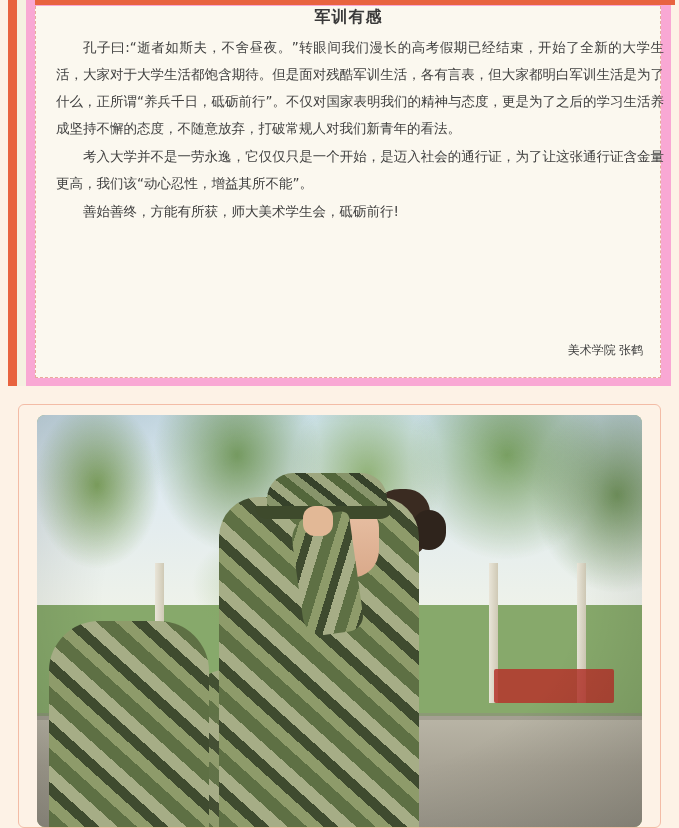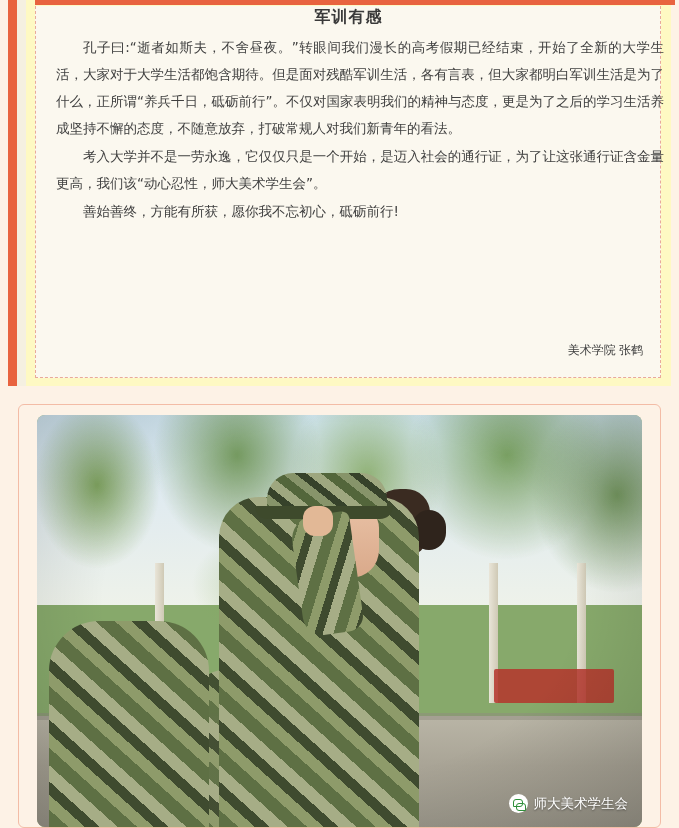--- a/index.html
+++ b/index.html
@@ -30,21 +30,21 @@
     background: #f5f0e1;
     box-sizing: border-box;
     border-left: 9px solid #e8633f;
   }
   .article-inner {
     position: absolute;
     left: 9px;
     top: 0;
     right: 0;
     bottom: 0;
-    background: #fef9c3;
+    background: #f9a8d4;
   }
   .dashed-frame {
     position: absolute;
     left: 9px;
     top: 6px;
     right: 10px;
     bottom: 8px;
     border: 1px dashed #e8a99b;
     border-top: none;
     box-sizing: border-box;
@@ -298,22 +298,22 @@
 
   <div class="article-card">
     <div class="article-inner">
       <div class="dashed-frame"></div>
       <div class="top-bar"></div>
 
       <div class="article-title">军训有感</div>
 
       <div class="body-text">
         <p>孔子曰:“逝者如斯夫，不舍昼夜。”转眼间我们漫长的高考假期已经结束，开始了全新的大学生活，大家对于大学生活都饱含期待。但是面对残酷军训生活，各有言表，但大家都明白军训生活是为了什么，正所谓“养兵千日，砥砺前行”。不仅对国家表明我们的精神与态度，更是为了之后的学习生活养成坚持不懈的态度，不随意放弃，打破常规人对我们新青年的看法。</p>
-        <p>考入大学并不是一劳永逸，它仅仅只是一个开始，是迈入社会的通行证，为了让这张通行证含金量更高，我们该“动心忍性，师大美术学生会”。</p>
-        <p>善始善终，方能有所获，愿你我不忘初心，砥砺前行!</p>
+        <p>考入大学并不是一劳永逸，它仅仅只是一个开始，是迈入社会的通行证，为了让这张通行证含金量更高，我们该“动心忍性，增益其所不能”。</p>
+        <p>善始善终，方能有所获，师大美术学生会，砥砺前行!</p>
       </div>
 
       <div class="signature">美术学院 张鹤</div>
     </div>
   </div>
 
   <div class="photo-block">
     <div class="photo-frame">
       <div class="sky"></div>
       <div class="trees"></div>
@@ -330,20 +330,16 @@
       <div class="hair"></div>
       <div class="bun"></div>
       <div class="soldier s-main"></div>
       <div class="face"></div>
       <div class="cap c-main"></div>
       <div class="c-brim"></div>
       <div class="arm"></div>
       <div class="hand"></div>
       <div class="vignette"></div>
 
-      <div class="watermark">
-        <span class="wm-logo"></span>
-        <span class="wm-text">师大美术学生会</span>
-      </div>
     </div>
   </div>
 
 </div>
 
 </body></html>

